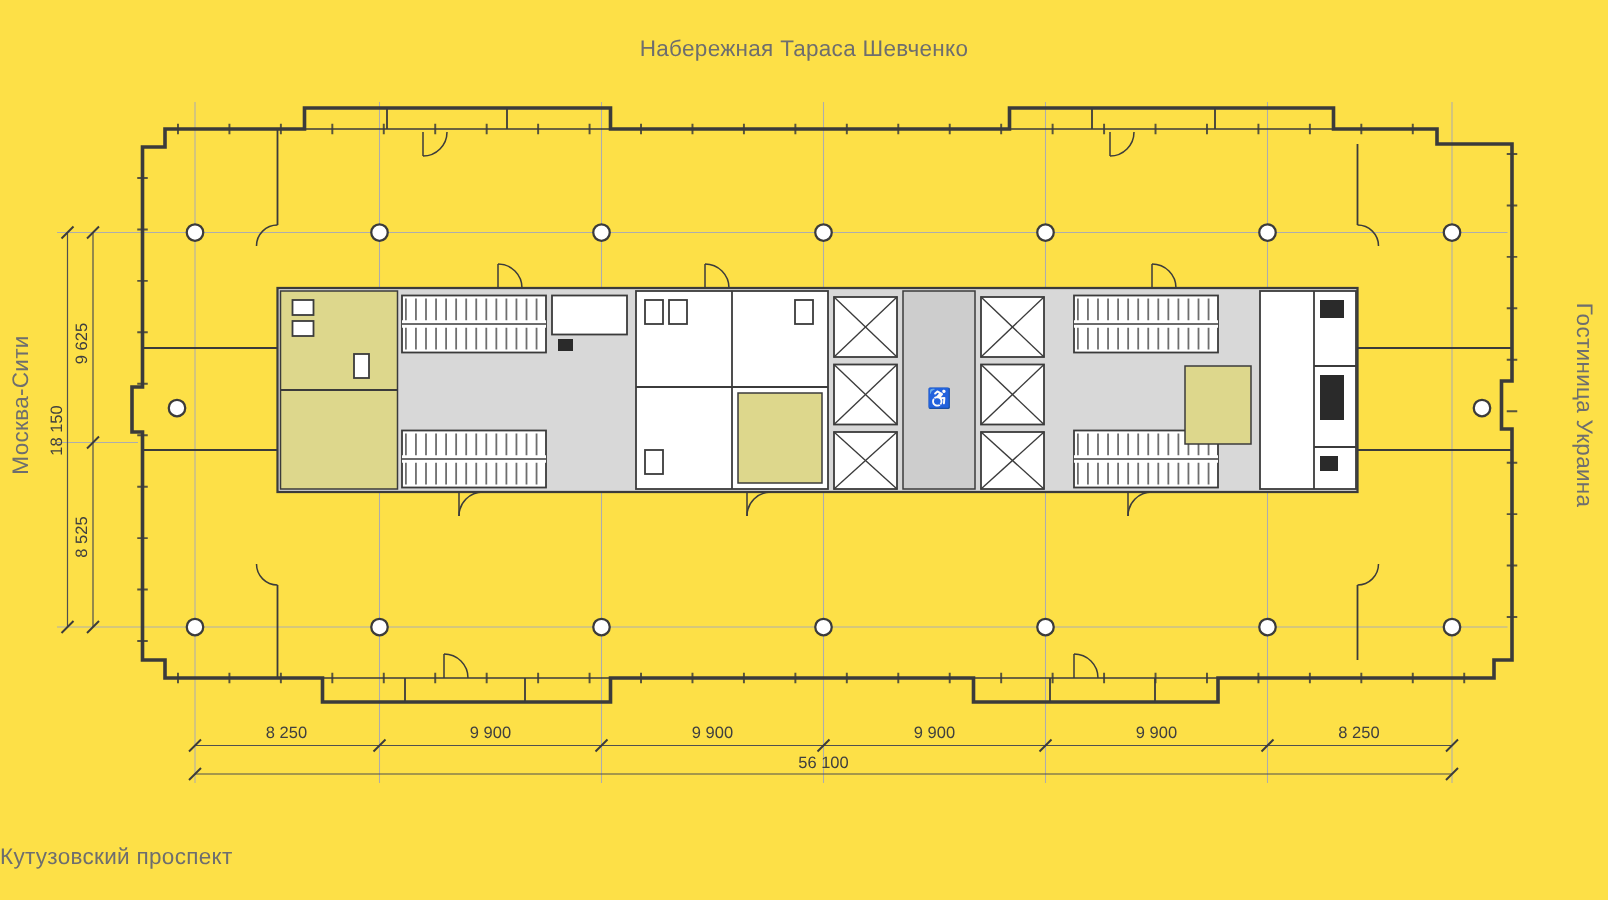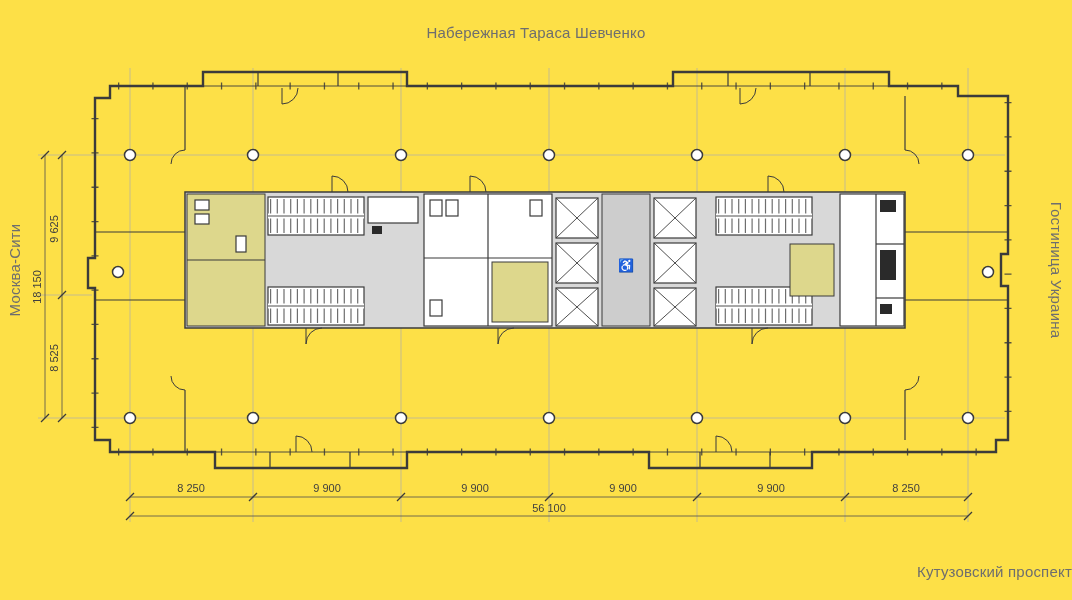--- a/index.html
+++ b/index.html
@@ -5,21 +5,21 @@
   html,body{margin:0;padding:0;background:#ffffff;}
   .canvas{
     position:relative;width:1072px;height:600px;background:#fde047;
     font-family:"Liberation Sans",sans-serif;overflow:hidden;text-decoration:underline;
   }
   .street-label{
     position:absolute;color:#6e6e6e;font-size:15px;white-space:nowrap;
     letter-spacing:.2px;
   }
   .lbl-top{top:24px;left:0;width:100%;text-align:center;}
-  .lbl-bottom{top:563px;left:0;width:100%;text-align:right;}
+  .lbl-bottom{top:563px;left:0;width:100%;text-align:left;}
   .lbl-left{left:14px;top:270px;transform:translate(-50%,-50%) rotate(-90deg);}
   .lbl-right{left:1056px;top:270px;transform:translate(-50%,-50%) rotate(90deg);}
   svg{position:absolute;left:0;top:0;}
   .wall{stroke:#3b3b3b;stroke-width:2.4;fill:none;stroke-linejoin:miter;}
   .thinwall{stroke:#3b3b3b;stroke-width:1.2;fill:none;}
   .hairline{stroke:#3b3b3b;stroke-width:0.9;fill:none;}
   .grid{stroke:#adadad;stroke-width:0.7;}
   .dimline{stroke:#4f4f4f;stroke-width:0.8;fill:none;}
   .tick{stroke:#3b3b3b;stroke-width:1.3;}
   .dim{fill:#3f3f3f;font-size:11px;font-family:"Liberation Sans",sans-serif;}

